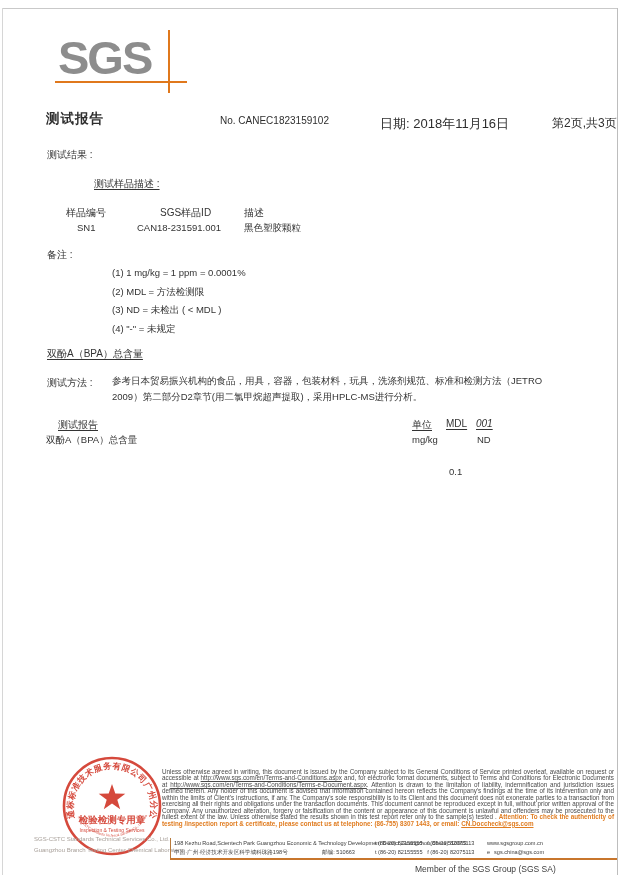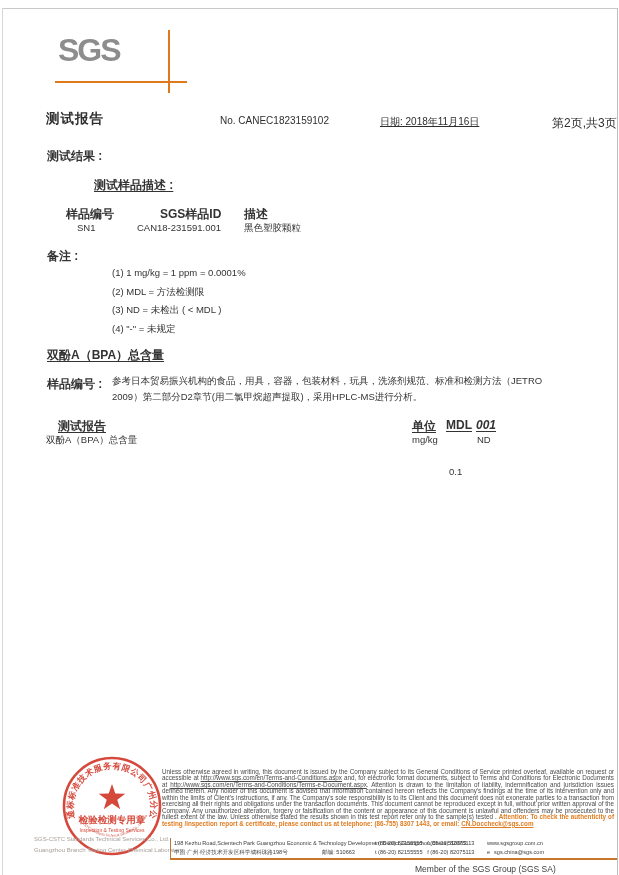--- a/index.html
+++ b/index.html
@@ -8,31 +8,31 @@
   .page { position:relative; width:619px; height:875px; background:#fff; overflow:hidden; }
   .abs { position:absolute; }
   .pre { white-space:pre; }
 
   
   .border-top { left:2px; right:1px; top:8px; border-top:1px solid #c9c9c9; }
   .border-left { left:2px; top:8px; bottom:0; border-left:1px solid #d6d6d6; }
   .border-right { right:1px; top:8px; bottom:0; border-left:1px solid #bdbdbd; }
 
   
-  .logo-text { left:58px; top:34px; font-size:32px; font-weight:bold; color:#8d8d8d; letter-spacing:-2px; line-height:1; }
+  .logo-text { left:58px; top:34px; font-size:47px; font-weight:bold; color:#8d8d8d; letter-spacing:-2px; line-height:1; }
   .logo-hline { left:55px; top:81px; width:132px; height:2px; background:#e0781c; }
   .logo-vline { left:168px; top:30px; width:2px; height:63px; background:#e0781c; }
 
   
   .doc-title { left:46px; top:110px; font-size:13.5px; font-weight:bold; color:#2e2e2e; letter-spacing:1px; }
   .report-no { left:220px; top:115px; font-size:10px; color:#2e2e2e; }
-  .date { left:380px; top:115px; font-size:10px; color:#2e2e2e;text-decoration:underline; }
+  .date { left:380px; top:115px; font-size:13px; color:#2e2e2e; }
   .page-info { left:518px; top:115px; font-size:12px; color:#2e2e2e;margin-left:34px; }
 
-  .lbl { font-size:12px; font-weight:bold; color:#333; }
+  .lbl { font-size:10px; font-weight:normal; color:#333; }
   .txt { font-size:9.5px; color:#333; }
   .u { text-decoration:underline; text-underline-offset:2px; }
 
   .remarks-list { left:112px; top:264px; font-size:9.5px; line-height:18.5px; color:#333; }
   .method-text { left:112px; top:373px; width:462px; font-size:9.5px; line-height:16px; color:#333; }
 
   .col-item { left:58px; } .col-unit { left:412px; } .col-mdl { left:446px; } .col-sample { left:476px; }
   .it { font-style:italic; }
 
   
@@ -78,21 +78,21 @@
 
   <div class="abs lbl" style="left:47px; top:248px;">备注 :</div>
   <div class="abs remarks-list">
     <div>(1) 1 mg/kg = 1 ppm = 0.0001%</div>
     <div>(2) MDL = 方法检测限</div>
     <div>(3) ND = 未检出 ( &lt; MDL )</div>
     <div>(4) "-" = 未规定</div>
   </div>
 
   <div class="abs lbl u" style="left:47px; top:347px;">双酚A（BPA）总含量</div>
-  <div class="abs lbl" style="left:47px; top:376px;">样品编号 :</div>
+  <div class="abs lbl" style="left:47px; top:376px;">测试方法 :</div>
   <div class="abs method-text">参考日本贸易振兴机构的食品，用具，容器，包装材料，玩具，洗涤剂规范、标准和检测方法（JETRO 2009）第二部分D2章节(用二氯甲烷超声提取)，采用HPLC-MS进行分析。</div>
 
   <div class="abs lbl u col-item" style="top:418px;">测试报告</div>
   <div class="abs lbl u col-unit" style="top:418px;">单位</div>
   <div class="abs lbl u col-mdl" style="top:418px;">MDL</div>
   <div class="abs lbl u it col-sample" style="top:418px;">001</div>
   <div class="abs txt" style="left:46px; top:434px;">双酚A（BPA）总含量</div>
   <div class="abs txt col-unit" style="top:434px;">mg/kg</div>
   <div class="abs txt" style="left:449px; top:434px;margin-top:32px;">0.1</div>
   <div class="abs txt" style="left:477px; top:434px;">ND</div>

